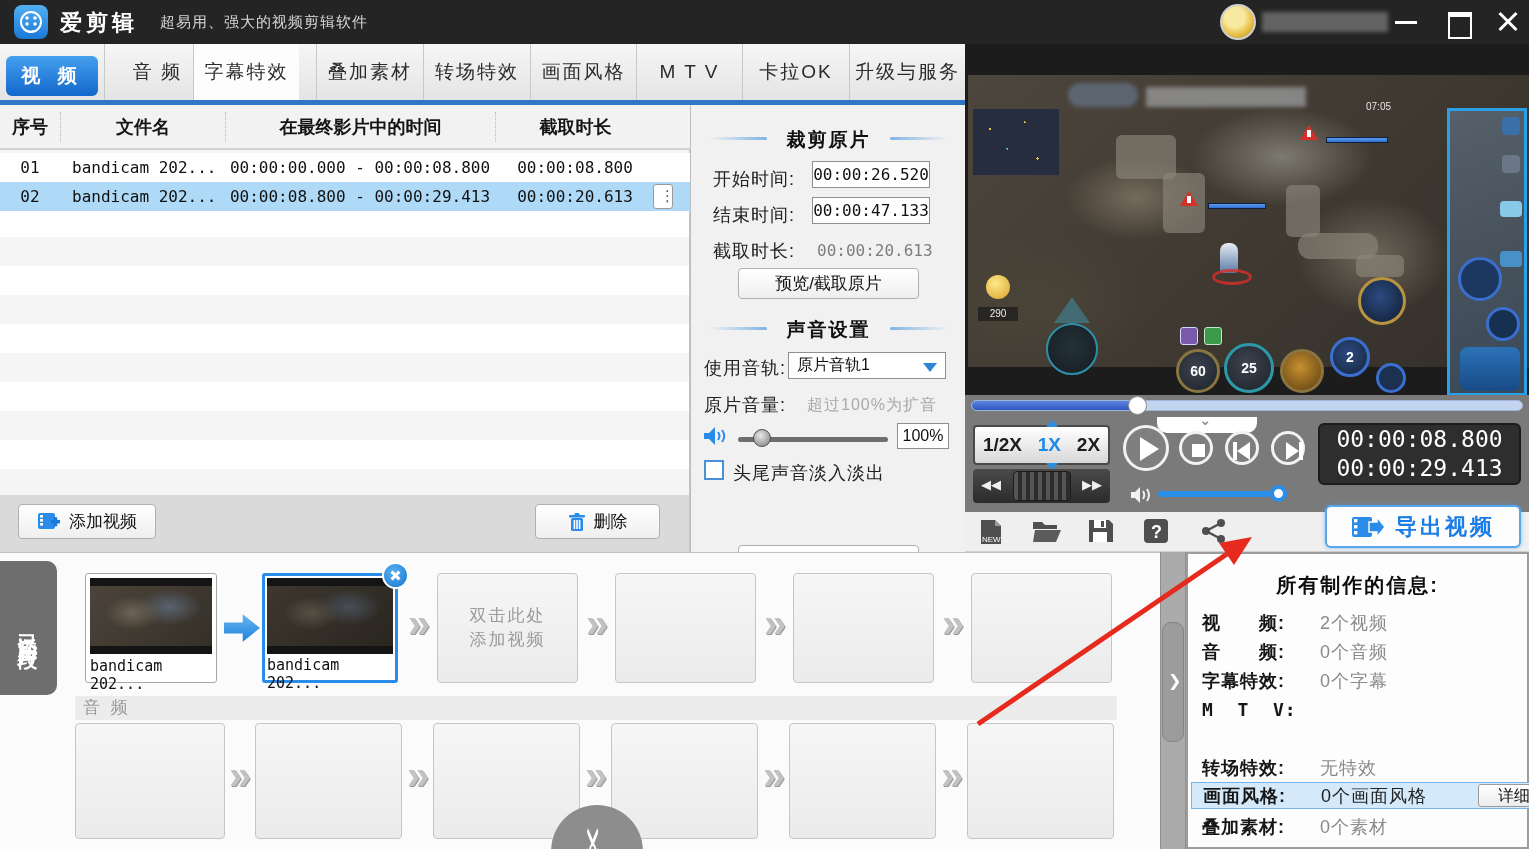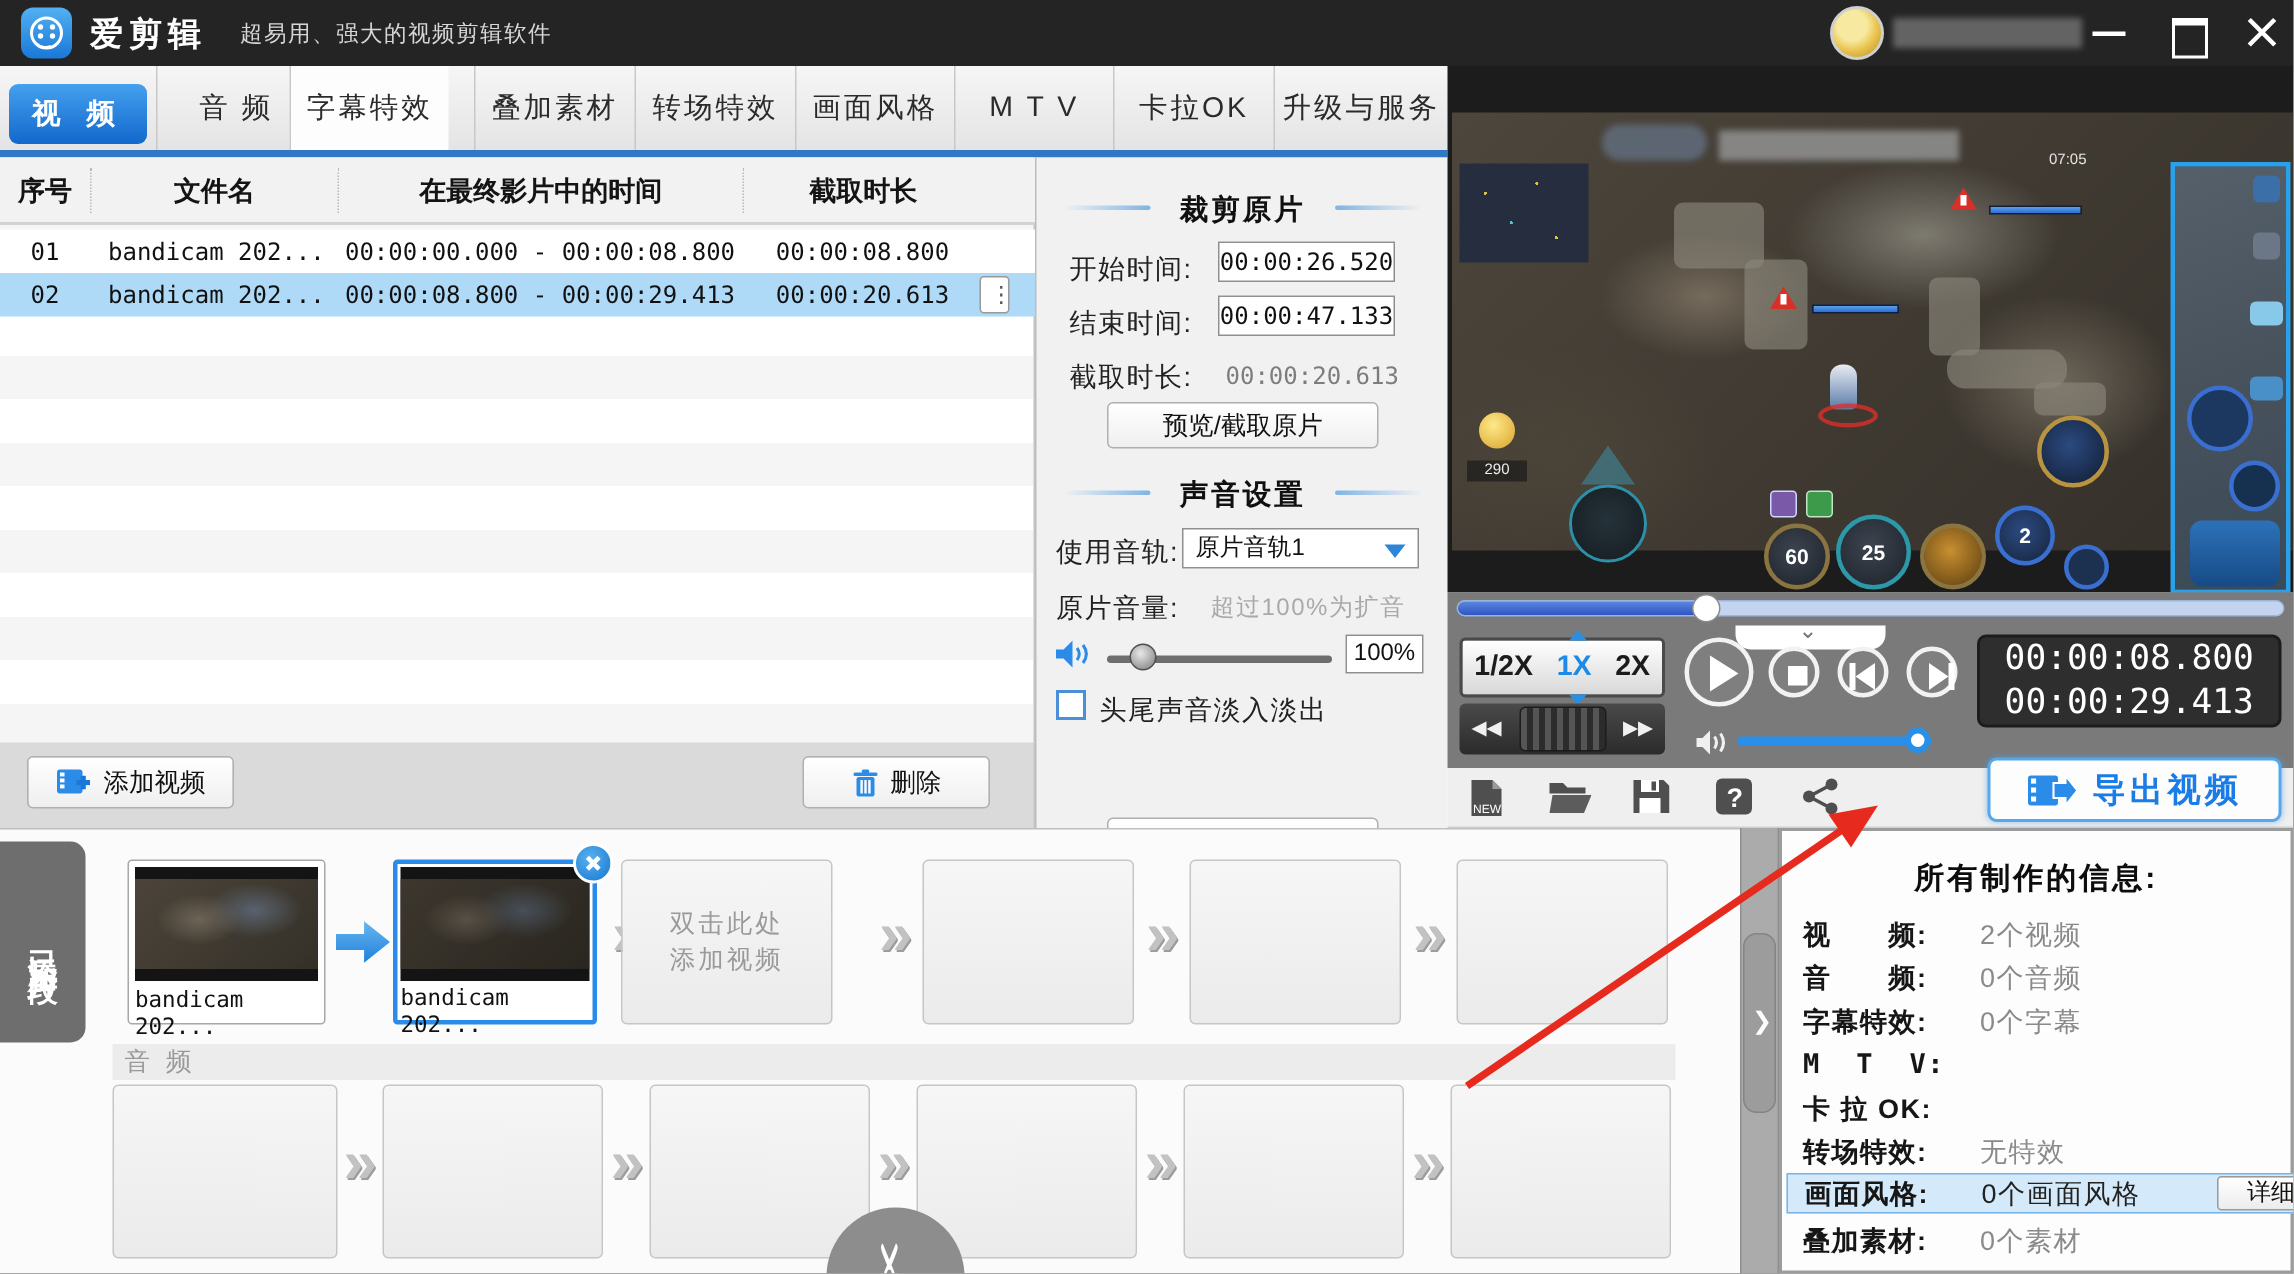--- a/index.html
+++ b/index.html
@@ -522,21 +522,21 @@
     </div>
     <div class="bluearrow" style="left:224px;top:60px;"></div>
     <div class="clip clip-sel" style="left:262px;top:20px;width:136px;height:110px;">
       <div class="thumb" style="left:2px;top:2px;right:2px;">
           <div class="mini" style="filter:brightness(.8);"></div>
         </div>
       <div class="clipcap" style="left:2px;right:2px;bottom:2px;">bandicam 202...</div>
       <div class="closebadge"></div>
     </div>
     <div class="chev" style="left:408px;top:48px;">»</div>
-    <div class="slot slot-ph" style="left:414px;top:20px;width:141px;height:110px;">
+    <div class="slot slot-ph" style="left:437px;top:20px;width:141px;height:110px;">
       <span>双击此处</span>
       <span>添加视频</span>
     </div>
     <div class="chev" style="left:586px;top:48px;">»</div>
     <div class="slot" style="left:615px;top:20px;width:141px;height:110px;"></div>
     <div class="chev" style="left:764px;top:48px;">»</div>
     <div class="slot" style="left:793px;top:20px;width:141px;height:110px;"></div>
     <div class="chev" style="left:942px;top:48px;">»</div>
     <div class="slot" style="left:971px;top:20px;width:141px;height:110px;"></div>
 
@@ -571,24 +571,20 @@
       <span class="infvalue">0个音频</span>
     </div>
     <div class="inforow" style="top:113px;">
       <span class="inflabel">字幕特效:</span>
       <span class="infvalue">0个字幕</span>
     </div>
     <div class="inforow" style="top:142px;">
       <span class="inflabel mono">M  T  V:</span>
       <span class="infvalue"></span>
     </div>
-    <div class="inforow" style="top:171px;">
-      <span class="inflabel">卡 拉 OK:</span>
-      <span class="infvalue"></span>
-    </div>
     <div class="inforow" style="top:200px;">
       <span class="inflabel">转场特效:</span>
       <span class="infvalue">无特效</span>
     </div>
     <div class="inforow row-highlight" style="top:228px;">
       <span class="inflabel">画面风格:</span>
       <span class="infvalue" style="color:#222;">0个画面风格</span>
       <span class="detailbtn">详细</span>
     </div>
     <div class="inforow" style="top:259px;">

